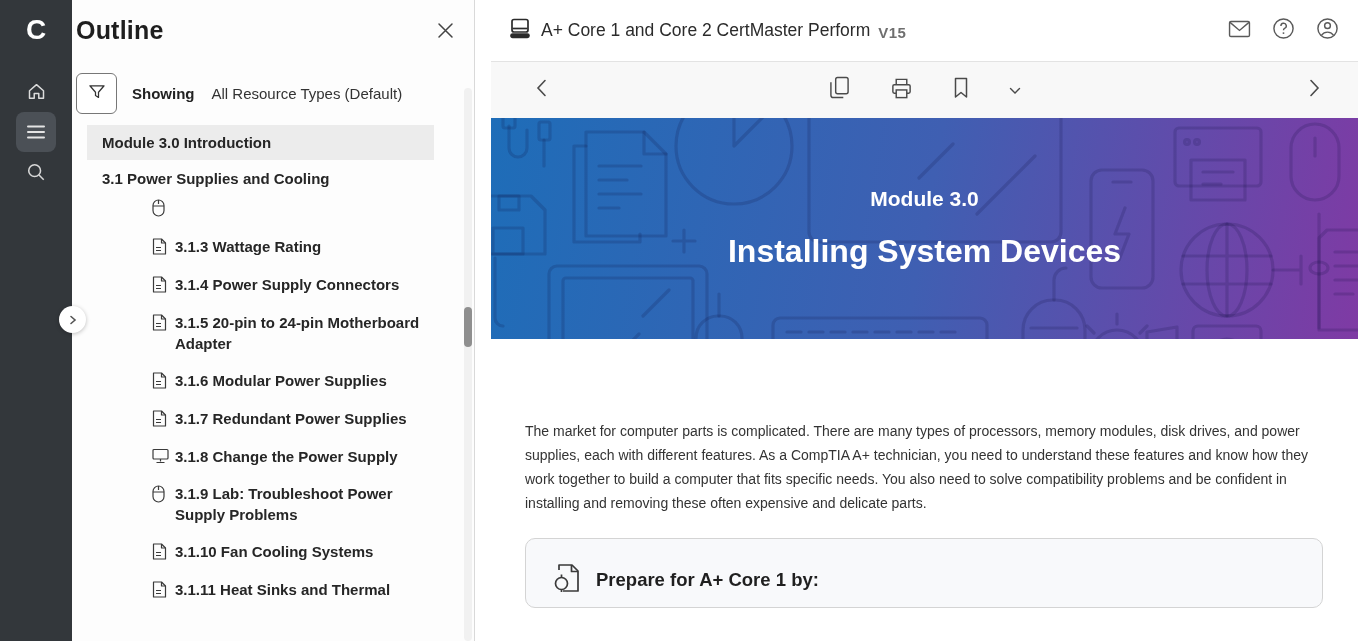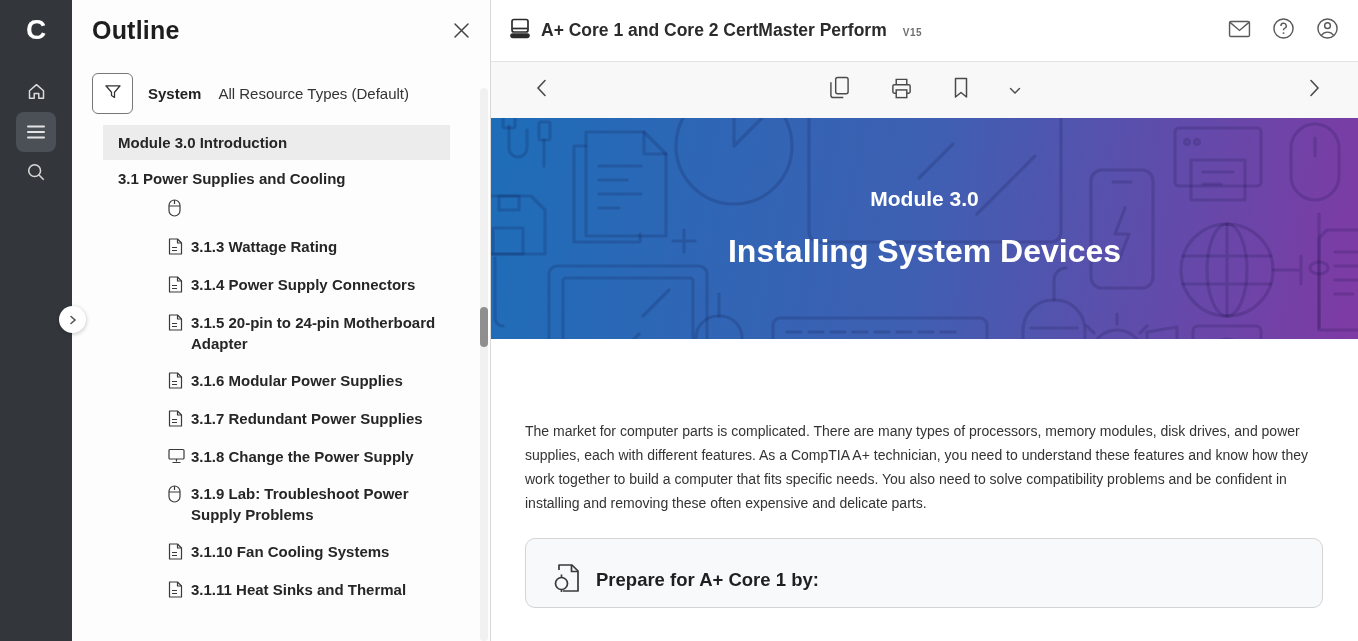--- a/index.html
+++ b/index.html
@@ -17,21 +17,21 @@
   .rail-btn.sel { background:#4b5056; }
   .rail svg { display:block; }
 
   
   .expander { position:absolute; left:59px; top:306px; width:27px; height:27px;
     background:#fff; border-radius:50%; z-index:40;
     box-shadow:0 1px 4px rgba(0,0,0,.25);
     display:flex; align-items:center; justify-content:center; cursor:pointer; }
 
   
-  .outline { position:absolute; left:72px; top:0; width:419px; height:641px;
+  .outline { position:absolute; left:56px; top:0; width:419px; height:641px;
     background:#fdfdfd; border-right:1px solid #d9d9d9; z-index:20; }
   .outline-header { padding:16px 20px 0 20px; display:flex; align-items:flex-start; }
   .outline-title { font-size:25px; font-weight:700; color:#1e1e1e; letter-spacing:.2px; }
   .outline-close { margin-left:auto; margin-top:6px; cursor:pointer; }
   .filter-row { display:flex; align-items:center; margin:28px 0 0 20px; }
   .filter-btn { width:41px; height:41px; border:1px solid #777; border-radius:6px;
     background:#fff; display:flex; align-items:center; justify-content:center; cursor:pointer; }
   .filter-showing { font-size:15px; font-weight:700; color:#222; margin-left:15px; }
   .filter-value { font-size:15px; color:#333; margin-left:17px; }
   .outline-body { margin:11px 40px 0 31px; }
@@ -44,22 +44,22 @@
   .o-label { line-height:21px; max-width:245px; }
   .o-scroll-track { position:absolute; right:2px; top:88px; bottom:0; width:8px;
     background:#f1f1f1; border-radius:4px; }
   .o-scroll-thumb { position:absolute; right:2px; top:307px; width:8px; height:40px;
     background:#8f8f8f; border-radius:4px; cursor:pointer; }
 
   
   .main { position:absolute; left:491px; top:0; right:0; height:641px; background:#fff; }
   .main-header { height:62px; border-bottom:1px solid #e3e3e3; background:#fff;
     display:flex; align-items:center; padding:0 18px 0 17px; }
-  .course-title { font-size:17.5px; font-weight:700; color:#2b2b2b; margin-left:9px; }
-  .course-version { font-size:10px; font-weight:700; color:#6f6f6f; margin-left:16px; margin-top:4px; letter-spacing:.5px; }
+  .course-title { font-size:17.5px; font-weight:400; color:#2b2b2b; margin-left:9px; }
+  .course-version { font-size:15px; font-weight:700; color:#6f6f6f; margin-left:8px; margin-top:4px; letter-spacing:.5px; }
   .header-icons { margin-left:auto; display:flex; align-items:center; gap:18px; }
   .hicon { width:26px; height:26px; display:flex; align-items:center; justify-content:center; cursor:pointer; }
 
   .toolbar { height:56px; background:#f8f8f8; display:flex; align-items:center;
     padding:0 38px 0 45px; position:relative; }
   .tb-center { position:absolute; left:50%; transform:translateX(-50%);
     display:flex; align-items:center; gap:40px; }
   .tb-btn { display:flex; align-items:center; justify-content:center; cursor:pointer; }
   .tb-right { margin-left:auto; }
 
@@ -129,21 +129,21 @@
     </div>
   </div>
   <div class="filter-row">
     <div class="filter-btn">
       <span>
         <svg width="20" height="20" viewBox="0 0 24 24" fill="none" stroke="#333" stroke-width="1.5" stroke-linejoin="round">
             <path d="M3.5 4.5h17l-6.7 7.8v6.2l-3.6-2.2v-4z"></path>
           </svg>
       </span>
     </div>
-    <div class="filter-showing">System</div>
+    <div class="filter-showing">Showing</div>
     <div class="filter-value">All Resource Types (Default)</div>
   </div>
   <div class="outline-body" id="outline-list">
       <div class="o-item level-0 selected">
         <span class="o-label">Module 3.0 Introduction</span>
       </div>
       <div class="o-item level-0">
         <span class="o-label">3.1 Power Supplies and Cooling</span>
       </div>
       <div class="o-item level-1">

